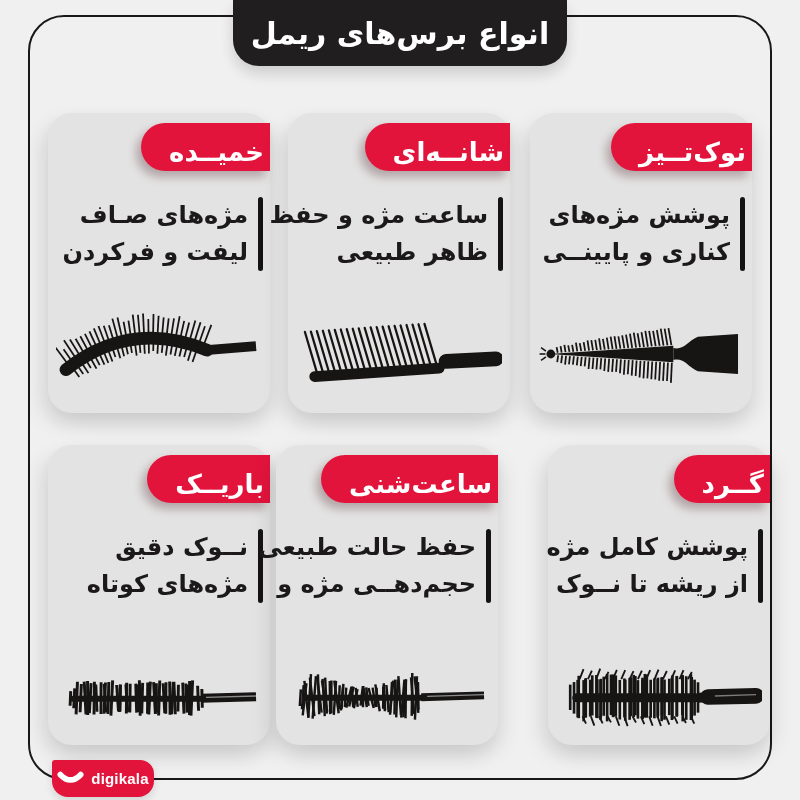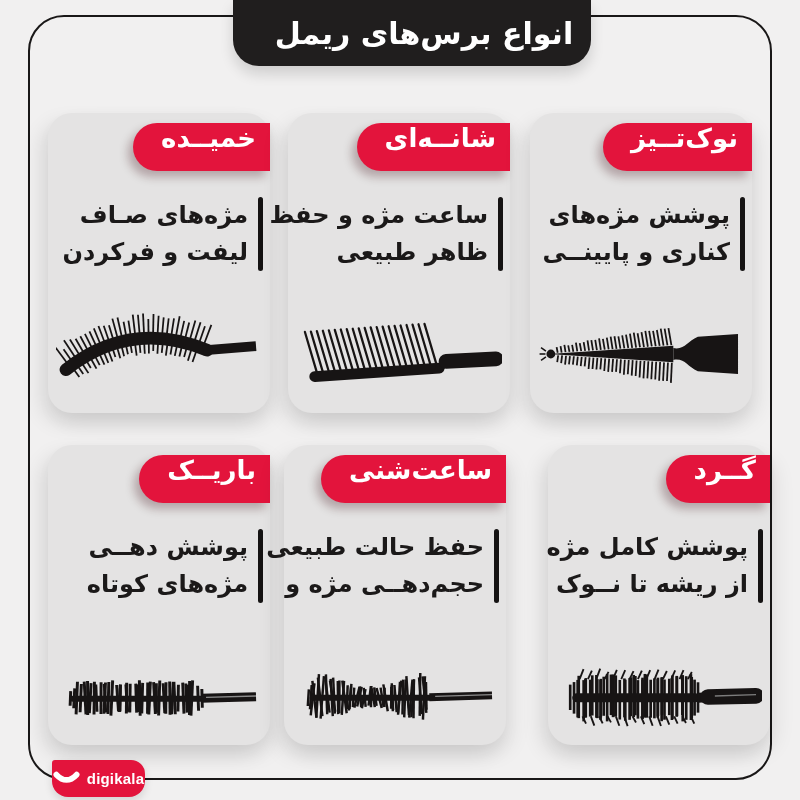--- a/index.html
+++ b/index.html
@@ -11,54 +11,53 @@
   .frame{
     position:absolute;left:28px;top:15px;width:744px;height:765px;
     border:2px solid #191717;border-radius:36px;box-sizing:border-box;
   }
   .title-box{
     position:absolute;top:0;left:233px;width:334px;height:66px;
     background:var(--title-bg,#201e1e);border-radius:0 0 26px 26px;
     display:flex;align-items:center;justify-content:center;
     color:#fff;font-size:30px;font-weight:bold;
     box-shadow:0 8px 14px rgba(0,0,0,.14);
-    padding-left:24px;
   }
   .card{
     position:absolute;width:222px;height:300px;
     background:var(--card-bg,#e4e3e3);border-radius:24px;
     box-shadow:-7px 10px 20px rgba(0,0,0,.10),7px 10px 20px rgba(0,0,0,.07);
   }
   .c0{left:48px;top:113px}.c1{left:288px;top:113px}.c2{left:530px;top:113px}
-  .c3{left:48px;top:445px}.c4{left:284px;top:445px}.c5{left:548px;top:445px}
+  .c3{left:48px;top:445px}.c4{left:276px;top:445px}.c5{left:548px;top:445px}
   .badge{
     position:absolute;top:10px;right:0;height:44px;
-    display:inline-flex;align-items:flex-start;
-    padding:0 14px 4px 28px;
+    display:inline-flex;align-items:flex-end;
+    padding:0 6px 4px 28px;
     background:var(--red,#e3143c);color:#fff;
     font-size:26px;font-weight:bold;
     border-radius:24px 0 0 24px;
     box-shadow:-5px 6px 10px rgba(55,0,10,.28);
     direction:rtl;white-space:nowrap;
   }
   .desc{
     position:absolute;top:84px;right:7px;
     display:flex;direction:rtl;gap:10px;align-items:stretch;
   }
   .desc .bar{width:5px;background:#151313;border-radius:3px;}
   .desc .lines{
     text-align:right;font-weight:bold;color:#1b1919;
     font-size:24px;line-height:37px;white-space:nowrap;direction:rtl;
   }
   .brush{
     position:absolute;bottom:10px;left:50%;transform:translateX(-50%);
     width:206px;height:98px;
   }
   .logo{
-    position:absolute;left:52px;top:760px;width:93px;height:37px;
+    position:absolute;left:52px;top:760px;width:102px;height:37px;
     background:var(--red,#e3143c);border-radius:3px 14px 16px 16px;
     display:flex;align-items:center;justify-content:center;gap:7px;
     box-shadow:0 4px 8px rgba(0,0,0,.12);
   }
   .logo .wordmark{
     color:#fff;font-family:"Liberation Sans",sans-serif;
     font-weight:bold;font-size:15px;letter-spacing:.2px;
   }
 </style>
 </head>
@@ -267,21 +266,21 @@
     </svg>
 </div>
 
 <div class="card c3">
   <div class="badge">
       <span>باریــک</span>
     </div>
   <div class="desc">
     <div class="bar"></div>
     <div class="lines">
-      <div>پوشش دهــی</div>
+      <div>نــوک دقیق</div>
       <div>مژه‌های کوتاه</div>
     </div>
   </div>
   <svg class="brush" viewBox="0 0 210 100">
       <line x1="14.9" y1="55.2" x2="14.3" y2="70.2" stroke="#171414" stroke-width="3" stroke-linecap="butt"></line>
       <line x1="19.0" y1="52.4" x2="18.0" y2="72.7" stroke="#171414" stroke-width="3" stroke-linecap="butt"></line>
       <line x1="21.8" y1="45.7" x2="20.4" y2="79.0" stroke="#171414" stroke-width="3" stroke-linecap="butt"></line>
       <line x1="25.8" y1="48.0" x2="24.5" y2="76.8" stroke="#171414" stroke-width="3" stroke-linecap="butt"></line>
       <line x1="28.7" y1="45.6" x2="30.5" y2="79.0" stroke="#171414" stroke-width="3" stroke-linecap="butt"></line>
       <line x1="32.1" y1="45.0" x2="32.3" y2="79.6" stroke="#171414" stroke-width="3" stroke-linecap="butt"></line>

